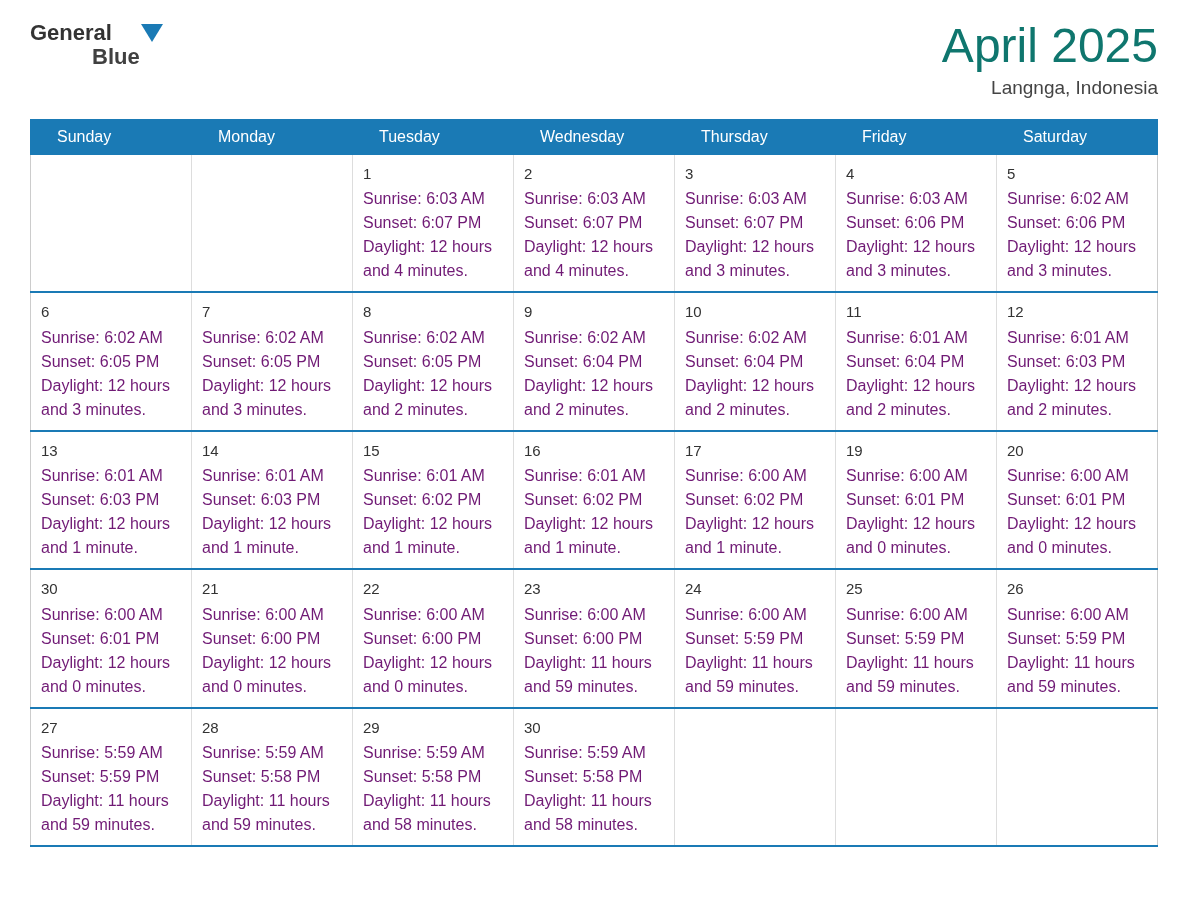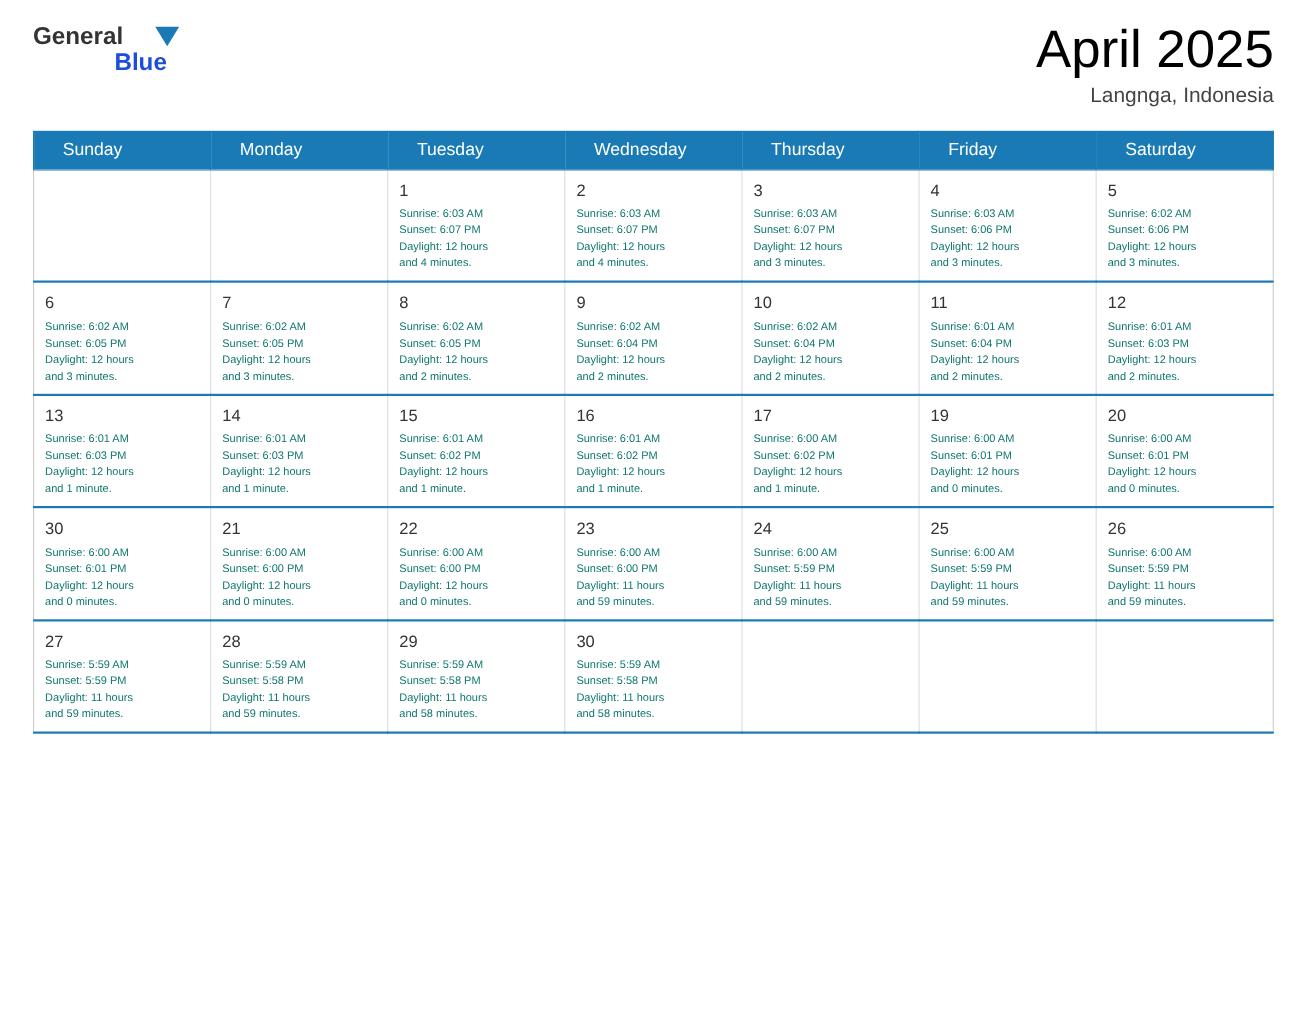--- a/index.html
+++ b/index.html
@@ -25,32 +25,32 @@
     .logo-text {
       display: flex;
       align-items: center;
       font-size: 22px;
       font-weight: bold;
       color: #333;
       gap: 27px;
     }
     .logo-general { color: #333; }
     .logo-blue {
-      color: #1d4ed8;
+      color: #404040;
       font-size: 22px;
       font-weight: bold;
-      margin-left: 14px;
+      margin-left: 2px;
     }
     .title-section {
       text-align: right;
     }
     .month-year {
       font-size: 48px;
       font-weight: normal;
-      color: #000000;
+      color: #0f766e;
       line-height: 1.1;
     }
     .location {
       font-size: 19px;
       color: #444;
       margin-top: 4px;
     }
     .calendar {
       width: 100%;
       border-collapse: collapse;
@@ -81,22 +81,22 @@
       border-right: none;
     }
     .day-number {
       font-size: 15px;
       font-weight: normal;
       color: #333;
       display: block;
       margin-bottom: 2px;
     }
     .day-info {
-      color: #0f766e;
-      font-size: 10px;
+      color: #701a75;
+      font-size: 16px;
     }
     .empty-cell {
       background: #fff;
     }
     .logo-line2 {
       display: flex;
       align-items: center;
       margin-top: -2px;
       margin-left: 60px;
     }

